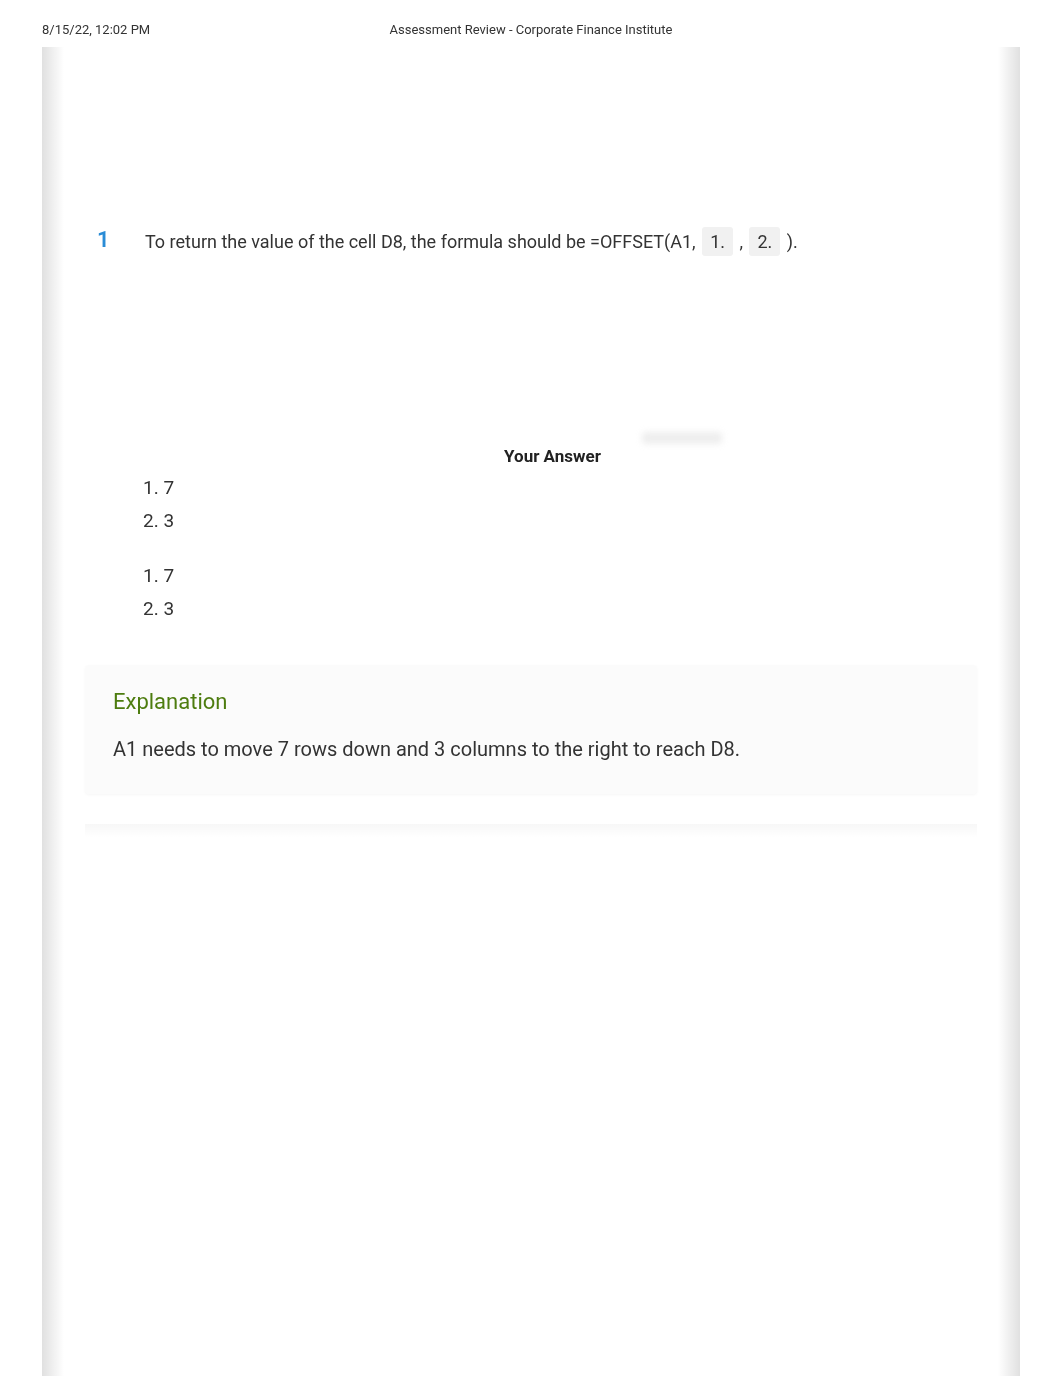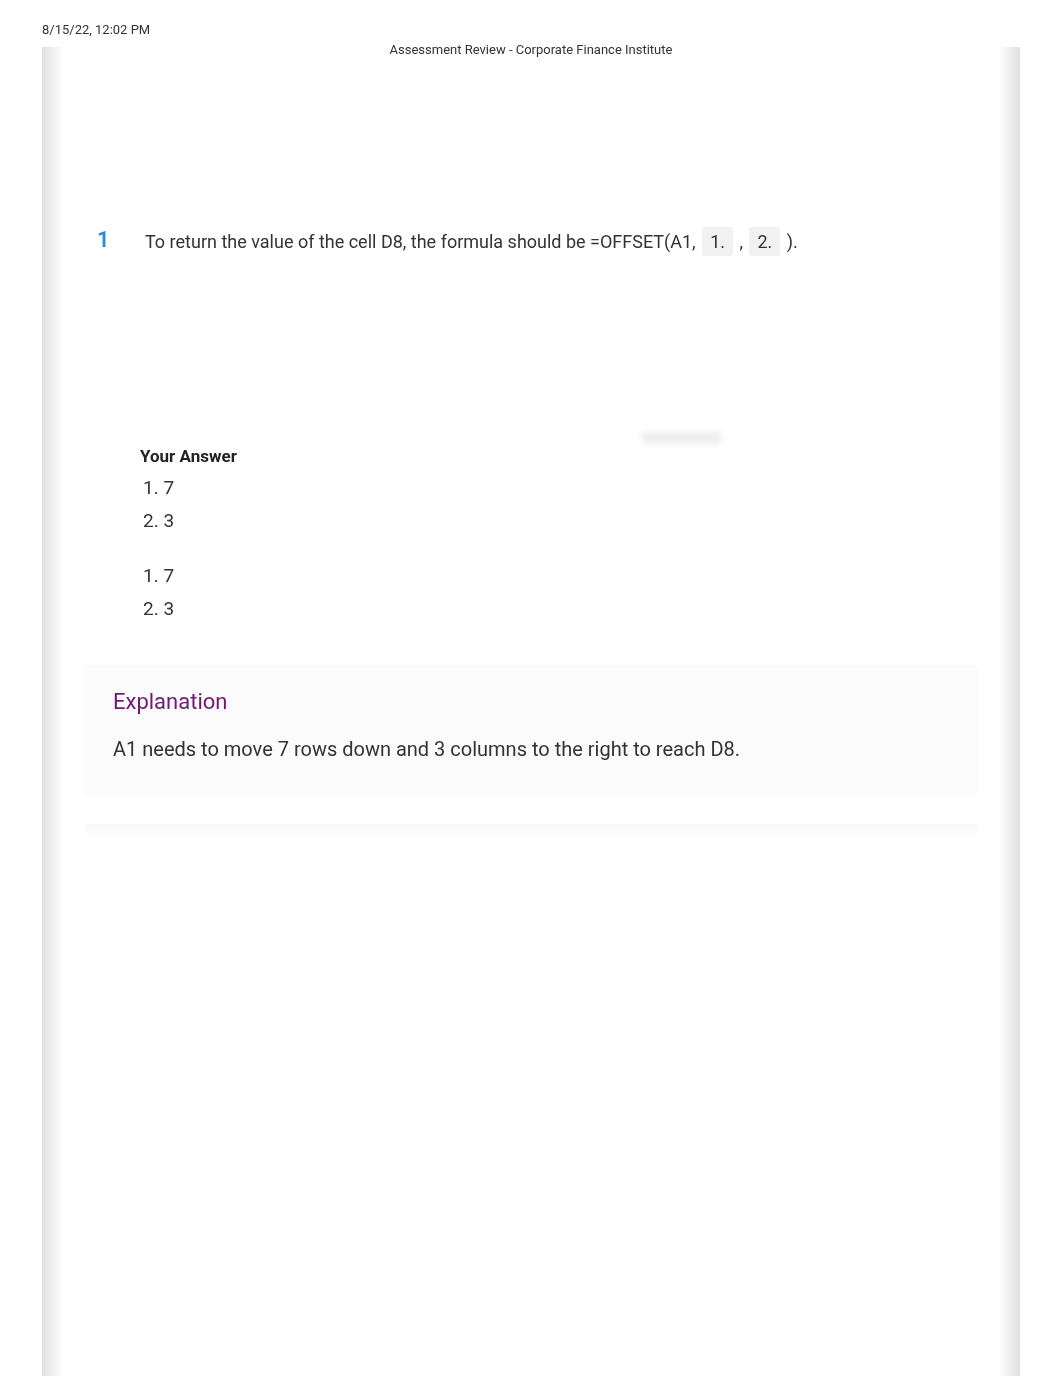--- a/index.html
+++ b/index.html
@@ -22,21 +22,20 @@
       color: #333;
     }
     .header-left {
       text-align: left;
     }
     .header-center {
       position: absolute;
       left: 50%;
       transform: translateX(-50%);
       top: 22px;
-      margin-top: 20px;
     }
     .page-wrapper {
       margin: 0 42px;
       position: relative;
     }
     .shadow-left {
       position: absolute;
       left: 0;
       top: 0;
       width: 22px;
@@ -86,37 +85,38 @@
       margin-bottom: 45px;
     }
     .answer-block {
       margin-bottom: 32px;
     }
     .answer-heading {
       font-weight: 700;
       font-size: 17px;
       color: #222;
       margin-bottom: 10px;
+      text-align: center;
     }
     .answer-item {
       font-size: 19px;
       color: #333;
       margin-bottom: 10px;
       padding-left: 3px;
     }
     .explanation-box {
       background: #fbfbfb;
       border-radius: 4px;
       padding: 24px 28px 30px 28px;
       margin: 0 -12px 30px -12px;
       box-shadow: 0 1px 3px rgba(0,0,0,0.04);
     }
     .explanation-title {
       font-size: 22px;
-      color: #701a75;
+      color: #4d7c0f;
       font-weight: 400;
       margin-bottom: 20px;
     }
     .explanation-text {
       font-size: 20px;
       color: #333;
       line-height: 1.5;
     }
     .divider-shadow {
       height: 14px;

